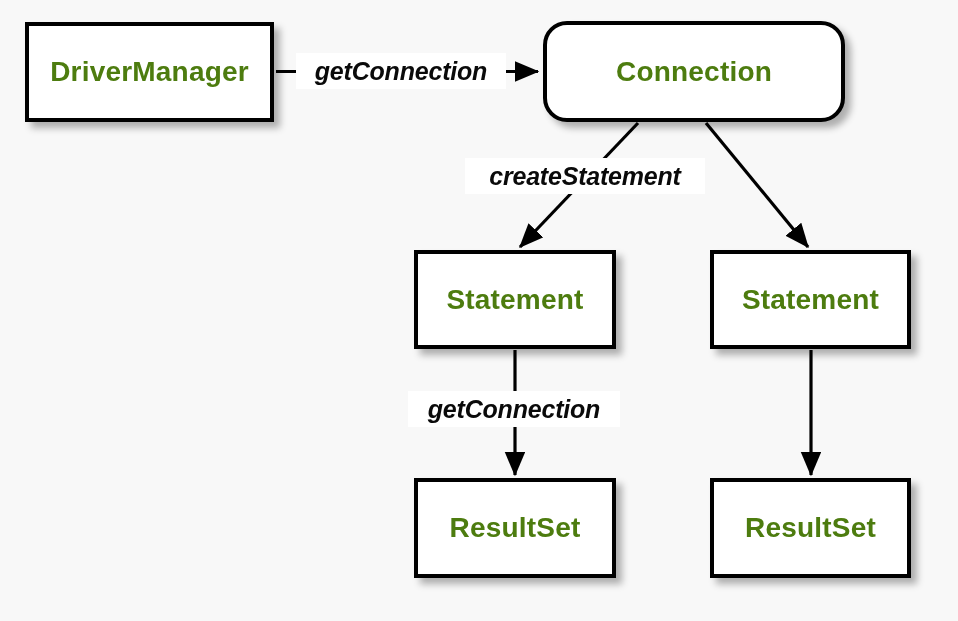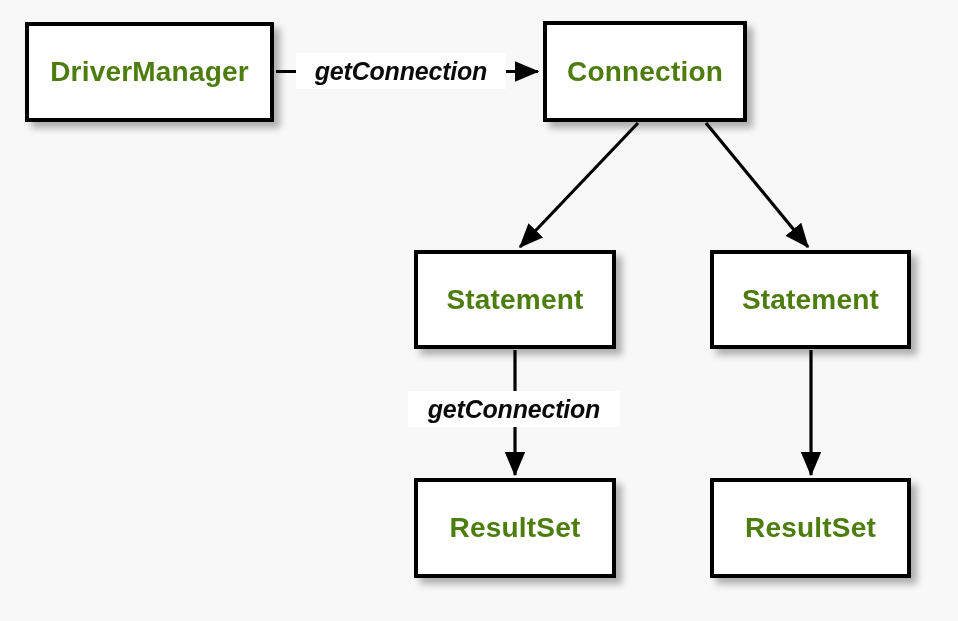--- a/index.html
+++ b/index.html
@@ -87,21 +87,21 @@
 
     <g>
       <line x1="811" y1="350" x2="811" y2="475" stroke="#000000" stroke-width="3.2" marker-end="url(#arrowhead)"></line>
     </g>
   </svg>
 
   <div class="node" style="left:25px; top:22px; width:249px; height:100px;">
     <span class="node-label">DriverManager</span>
   </div>
 
-  <div class="node" style="left:543px; top:21px; width:204px; height:101px;">
+  <div class="node" style="left:543px; top:21px; width:302px; height:101px;border-radius:24px;">
     <span class="node-label">Connection</span>
   </div>
 
   <div class="node" style="left:414px; top:250px; width:202px; height:99px;">
     <span class="node-label">Statement</span>
   </div>
 
   <div class="node" style="left:710px; top:250px; width:201px; height:99px;">
     <span class="node-label">Statement</span>
   </div>
@@ -109,16 +109,17 @@
   <div class="node" style="left:414px; top:478px; width:202px; height:100px;">
     <span class="node-label">ResultSet</span>
   </div>
 
   <div class="node" style="left:710px; top:478px; width:201px; height:100px;">
     <span class="node-label">ResultSet</span>
   </div>
 
   <div class="edge-label" style="left:296px; top:53px; width:210px; height:36px;">getConnection</div>
 
+  <div class="edge-label" style="left:465px; top:158px; width:240px; height:36px;">createStatement</div>
 
   <div class="edge-label" style="left:408px; top:391px; width:212px; height:36px;">getConnection</div>
 
 </div>
 
 </body></html>

